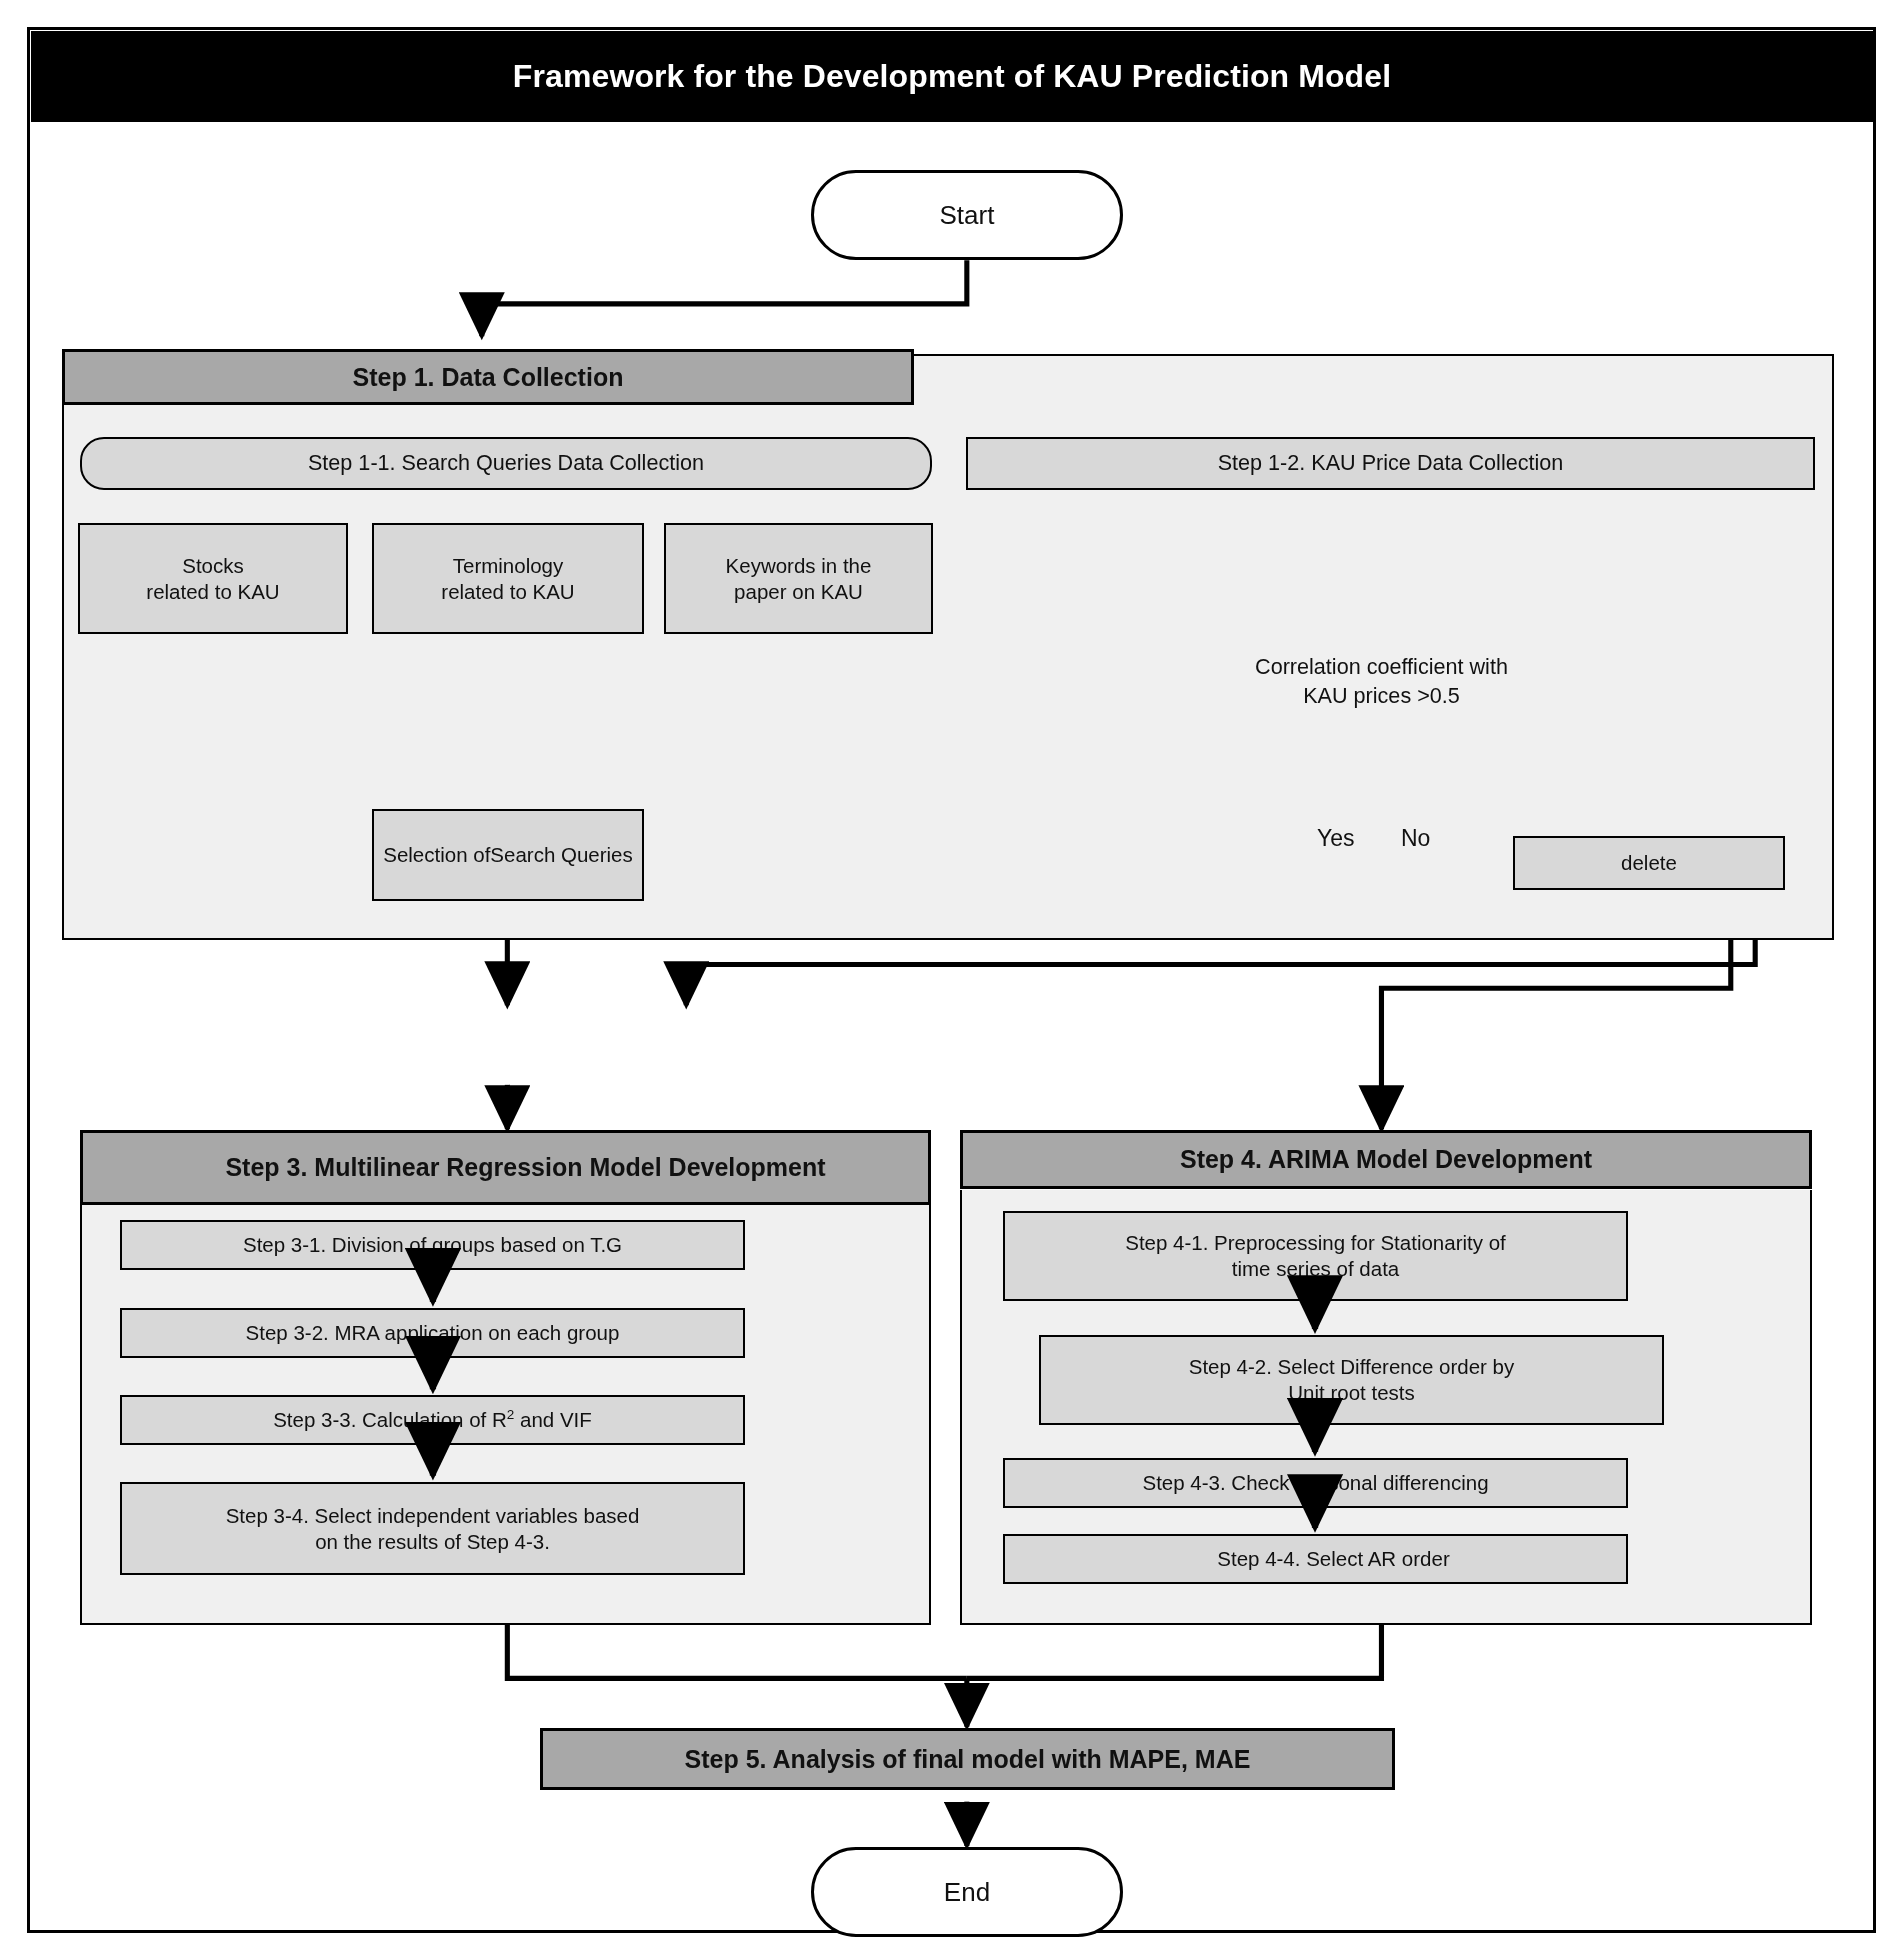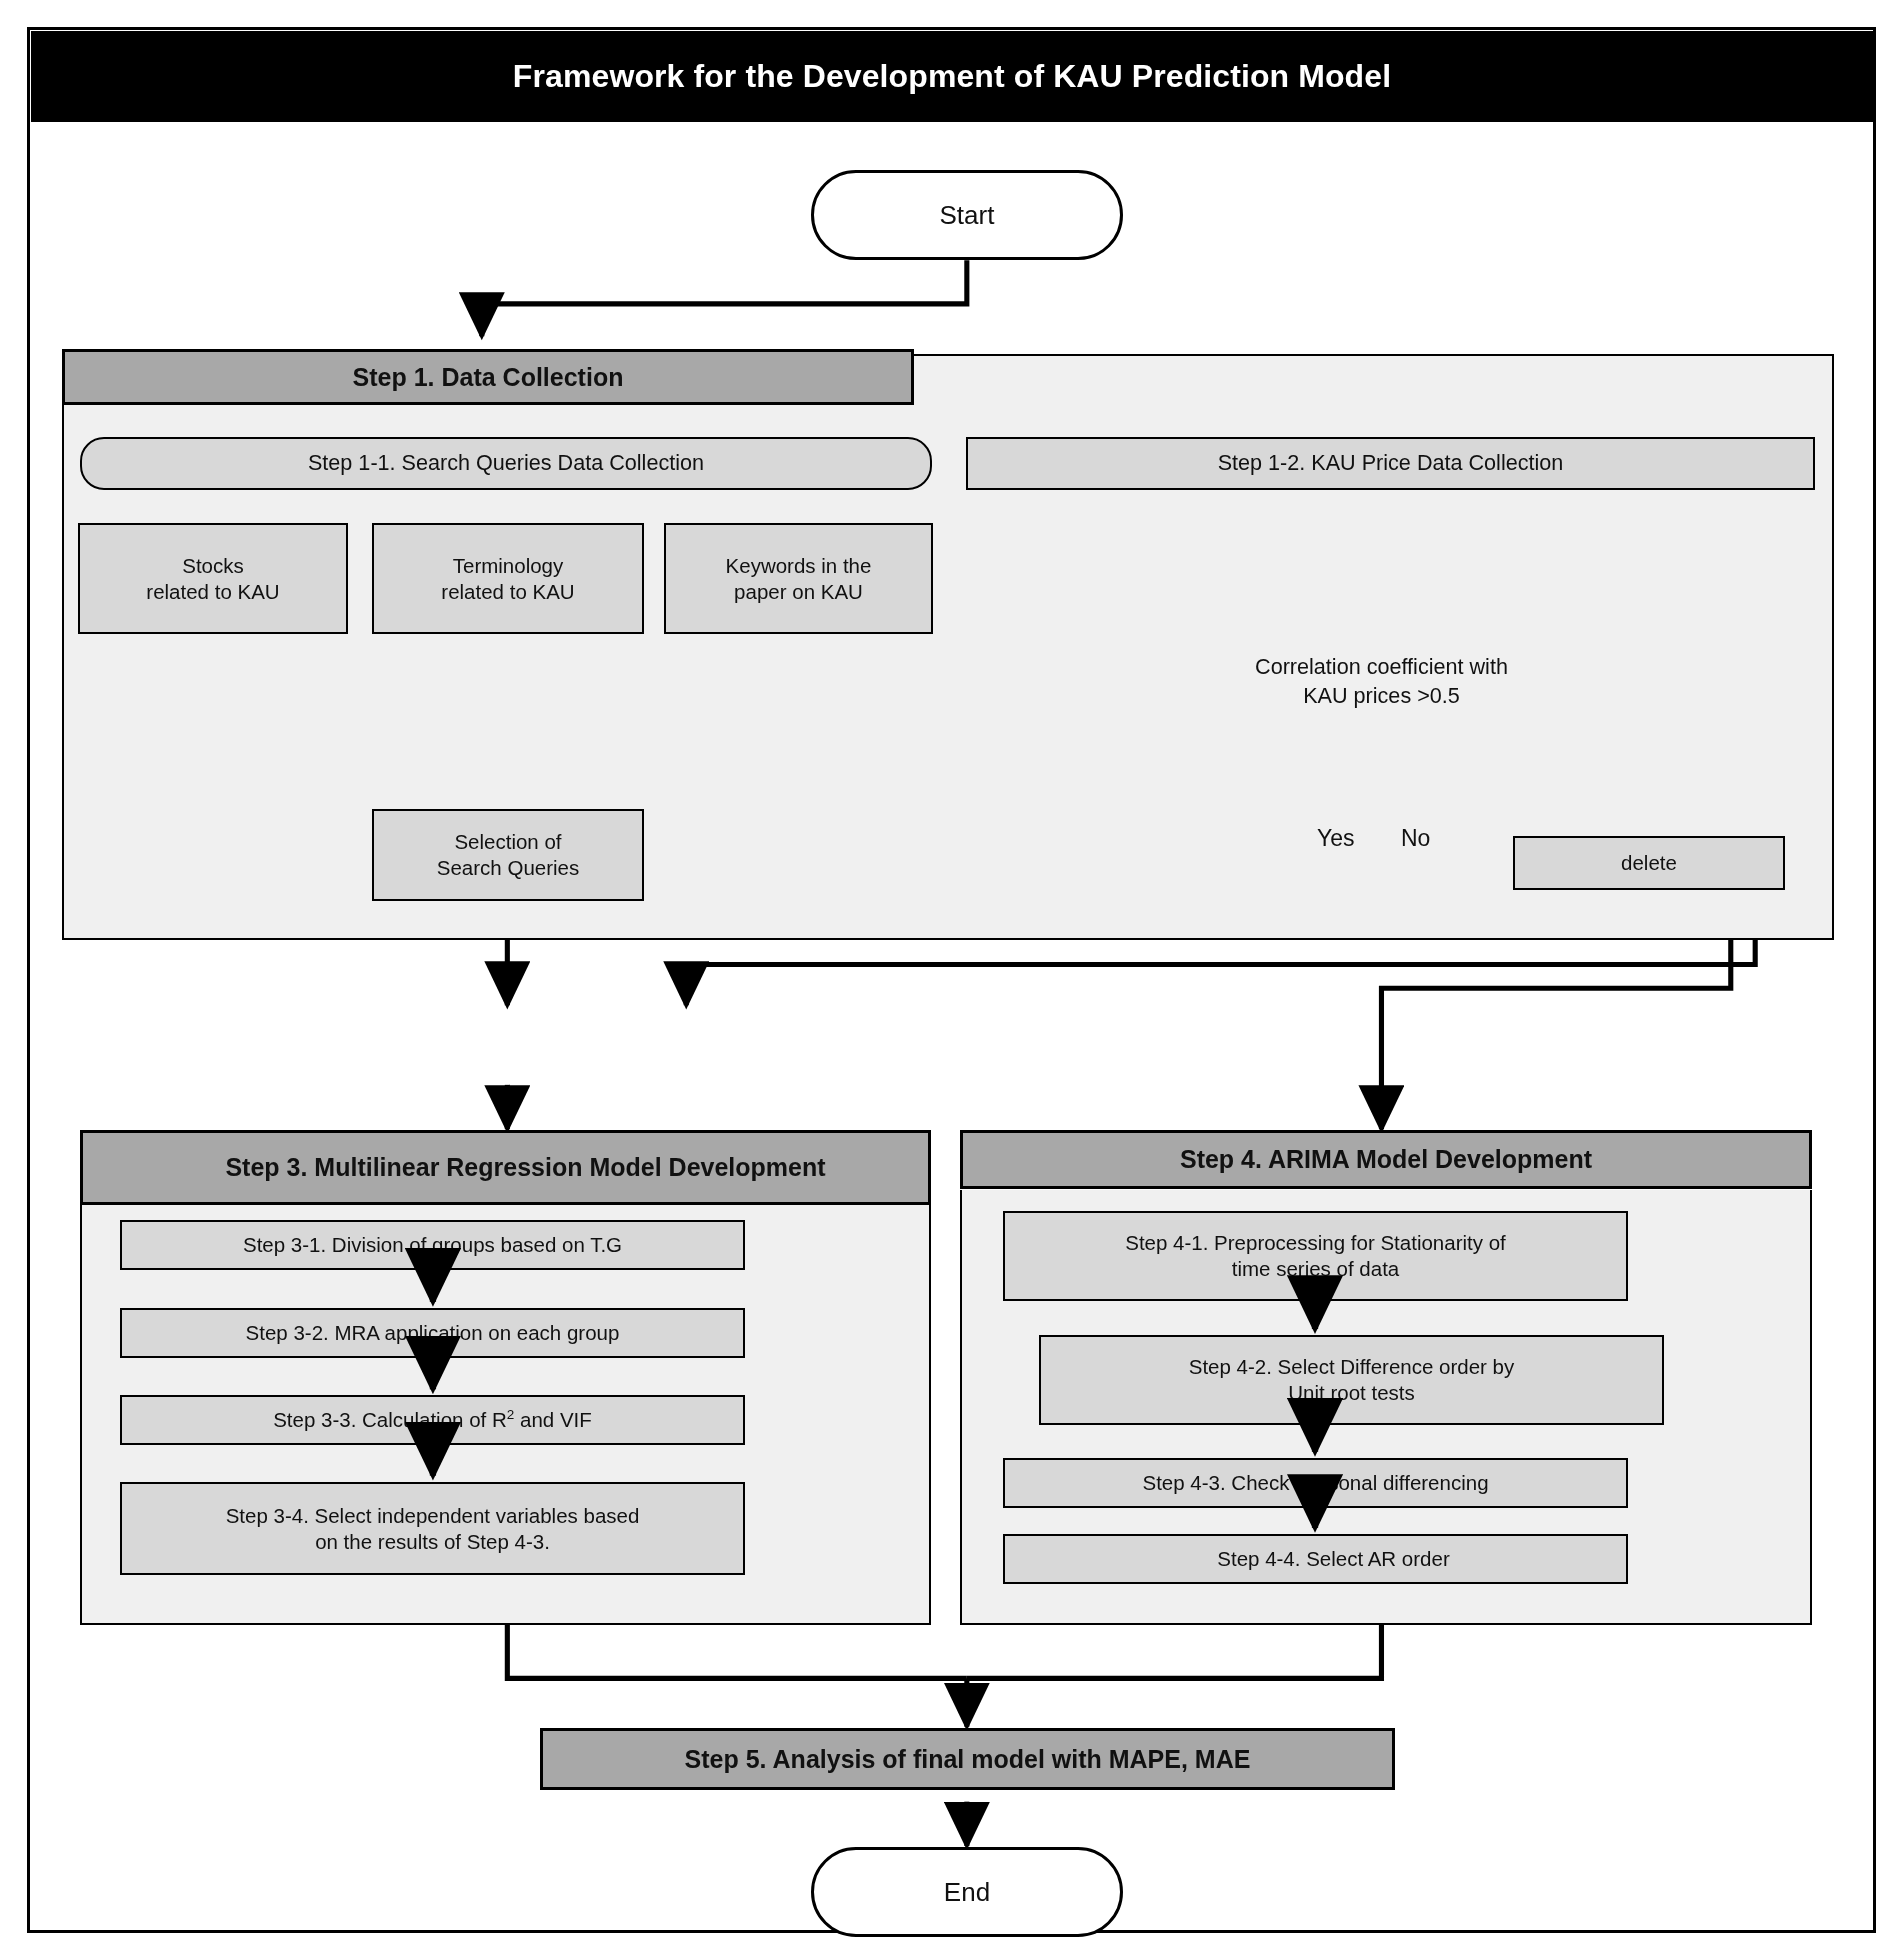--- a/index.html
+++ b/index.html
@@ -110,21 +110,21 @@
     <span>KAU prices &gt;0.5</span>
   </div>
 
   <div class="edgelabel" style="left:1317px;top:825px;"><span>Yes</span></div>
   <div class="edgelabel" style="left:1401px;top:825px;"><span>No</span></div>
 
   <div class="node box" style="left:1513px;top:836px;width:272px;height:54px;">
     <span>delete</span>
   </div>
 
-  <div class="node box" style="left:372px;top:809px;width:272px;height:92px;flex-direction:column;">
+  <div class="node box" style="left:372px;top:809px;width:272px;height:92px;flex-direction:row;">
     <span>Selection of</span>
     <span>Search Queries</span>
   </div>
 
 
   <div class="node groupbody" style="left:80px;top:1190px;width:851px;height:435px;"></div>
   <div class="node grouphdr" style="left:80px;top:1130px;width:851px;height:75px;padding-left:40px;">
     <span>Step 3. Multilinear Regression Model Development</span>
   </div>
 

